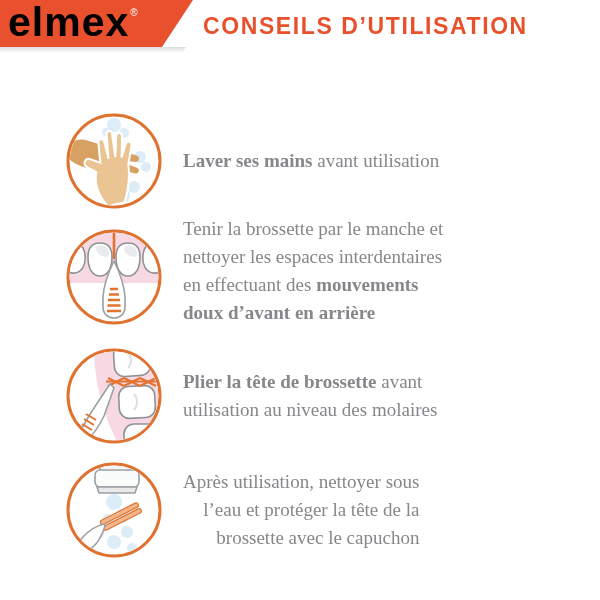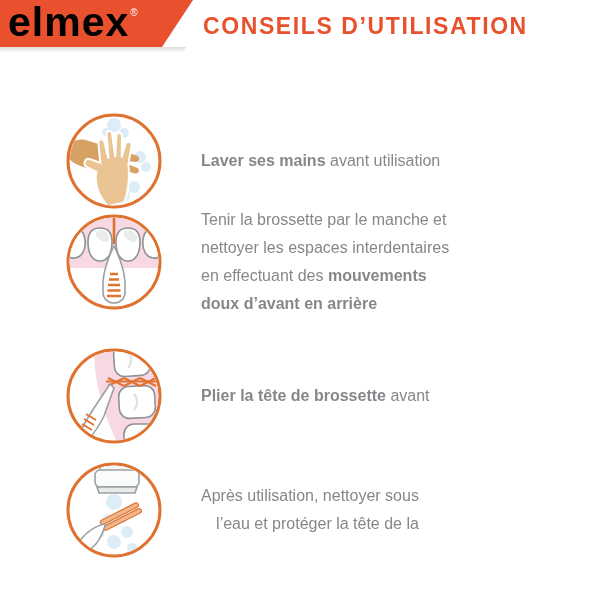--- a/index.html
+++ b/index.html
@@ -31,28 +31,29 @@
     position:absolute;left:203px;top:13px;margin:0;
     font-size:23px;font-weight:bold;letter-spacing:1.6px;
     color:var(--title-red,#E8512C);white-space:nowrap;text-align:right;
   }
   
   .row{
     position:absolute;left:64px;height:100px;
     display:flex;align-items:center;
   }
   .row1{top:111px;}
-  .row2{top:212px;}
+  .row2{top:227px;align-items:flex-end;}
   .row3{top:346px;}
   .row4{top:460px;text-align:right;}
   .step-icon{width:100px;height:100px;flex-shrink:0;display:block;}
   .step-text{
-    margin-left:37px;
-    font-size:16px;line-height:28px;
+    margin-left:19px;
+    font-size:19px;line-height:28px;
     color:var(--text-gray,#85878A);
+    font-family:Liberation Serif, serif;
   }
   .step-text .line{white-space:nowrap;}
   .step-text .bold{font-weight:bold;}
 </style>
 </head>
 <body>
 
 <header>
   <div class="banner">
     <span class="logo">elmex</span>
@@ -165,20 +166,21 @@
         <g stroke="#E2732F" stroke-width="2">
           <line x1="22" y1="68" x2="32" y2="74"></line>
           <line x1="20" y1="73" x2="30" y2="79"></line>
           <line x1="18" y1="78" x2="28" y2="84"></line>
           <line x1="16" y1="83" x2="26" y2="89"></line>
         </g>
       </g>
     </svg>
     <div class="step-text">
         <div class="line"><span class="bold">Plier la tête de brossette</span><span> avant</span></div>
+        <div class="line"><span>utilisation au niveau des molaires</span></div>
       </div>
   </section>
 
   <section class="row row4">
     <svg class="step-icon" viewBox="0 0 100 100">
       <defs>
           <clipPath id="clip4">
             <circle cx="50" cy="50" r="44.4"></circle>
           </clipPath>
         </defs>
@@ -201,16 +203,17 @@
         <g transform="rotate(-27 56 57)">
           <rect x="36" y="51.5" width="42" height="4.5" rx="2.2" fill="#F2B68C" stroke="#E2732F" stroke-width="1.2"></rect>
           <rect x="36" y="58" width="42" height="4.5" rx="2.2" fill="#F2B68C" stroke="#E2732F" stroke-width="1.2"></rect>
         </g>
         <path d="M40,64 C32,66 24,71 18,78 C13,84 17,92 24,90 C32,87 38,76 41,66 Z" fill="#FFFFFF" stroke="#9AA0A4" stroke-width="1.6"></path>
       </g>
     </svg>
     <div class="step-text">
         <div class="line"><span>Après utilisation, nettoyer sous</span></div>
         <div class="line"><span>l’eau et protéger la tête de la</span></div>
+        <div class="line"><span>brossette avec le capuchon</span></div>
       </div>
   </section>
 
 </main>
 
 </body></html>

